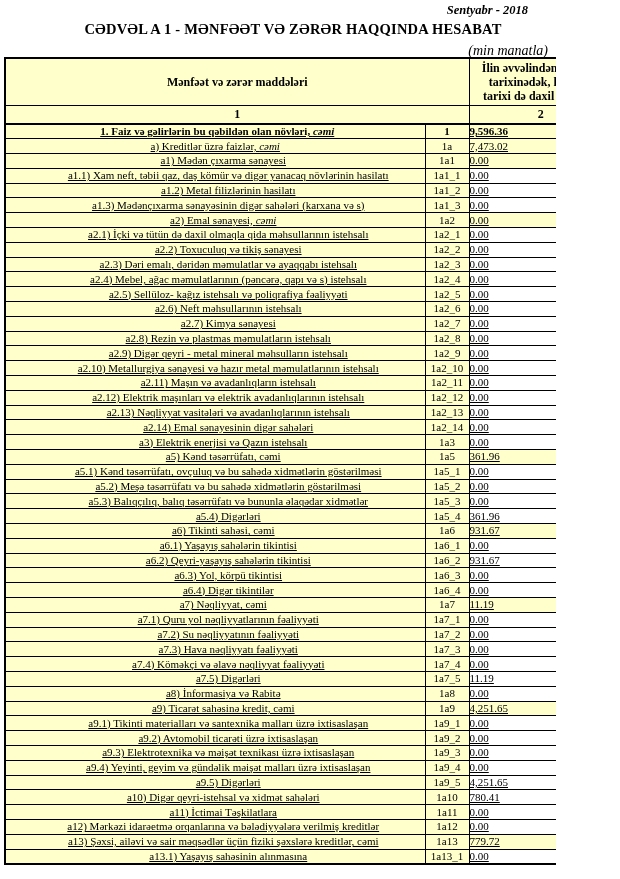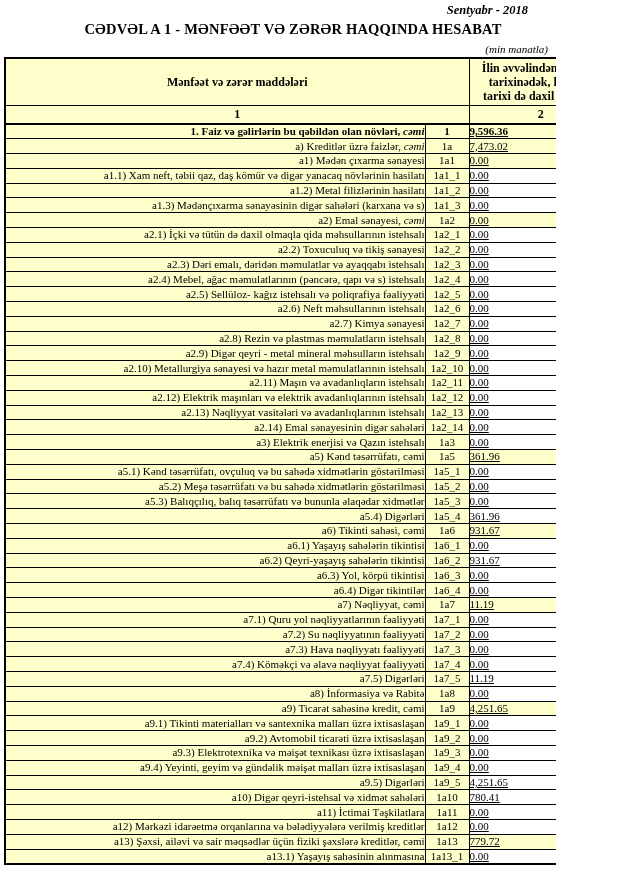--- a/index.html
+++ b/index.html
@@ -2,30 +2,30 @@
 <html style="--yellow: #FFFFCC; --white: #FFFFFF; --border: #000000;"><head>
 <meta charset="utf-8">
 <style>
   :root { --yellow:#FFFFCC; --white:#FFFFFF; --border:#000000; }
   html,body{margin:0;padding:0;background:#fff;}
   body{width:620px;font-family:"Liberation Serif", serif;color:#000;}
   .page{position:relative;width:556px;height:879px;background:#fff;overflow:hidden;}
   .date-line{position:absolute;top:3px;right:28px;font-size:12.5px;font-weight:bold;font-style:italic;}
   .title{position:absolute;top:21px;left:0;width:100%;margin:0;text-align:center;
          font-size:14.5px;font-weight:bold;letter-spacing:.2px;padding-left:15px;}
-  .units{position:absolute;top:43px;right:8px;font-size:11px;font-style:italic;}
+  .units{position:absolute;top:43px;right:8px;font-size:14px;font-style:italic;}
   table{position:absolute;top:57px;left:4px;width:608px;border-collapse:collapse;
         table-layout:fixed;border:2px solid var(--border);}
   th,td{border:1px solid var(--border);overflow:hidden;box-sizing:border-box;}
   thead th{background:var(--yellow);font-weight:bold;}
   .items-head{font-size:12px;vertical-align:middle;}
   .value-head{font-size:12px;line-height:14px;padding:2px 6px;white-space:normal;vertical-align:middle;height:44px;}
   .num-row th{font-size:12px;height:16px;border-bottom:2px solid var(--border);text-align:center;}
   tbody td{height:14.8px;padding:0;font-size:11px;line-height:13px;white-space:nowrap;background:var(--yellow);}
-  tbody td.label{text-align:right;}
+  tbody td.label{text-align:center;text-decoration:underline;}
   tbody td.code{text-align:center;}
   tbody td.value{padding-right:3px;text-decoration:underline;}
   tbody td.value.vw{background:var(--white);}
   tbody tr.bold td{font-weight:bold;}
   td.i0{padding-left:4px;} td.i1{} td.i2{padding-left:16px;} td.i3{padding-left:26px;margin-left:6px;}
 </style>
 </head>
 <body>
 
 <div class="page">

